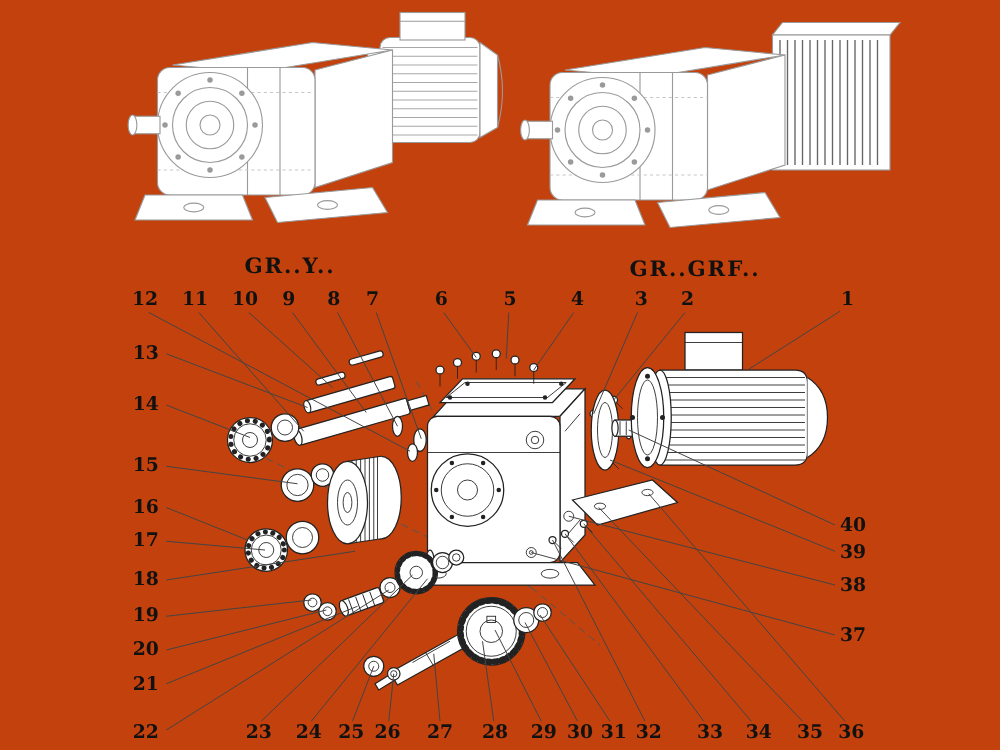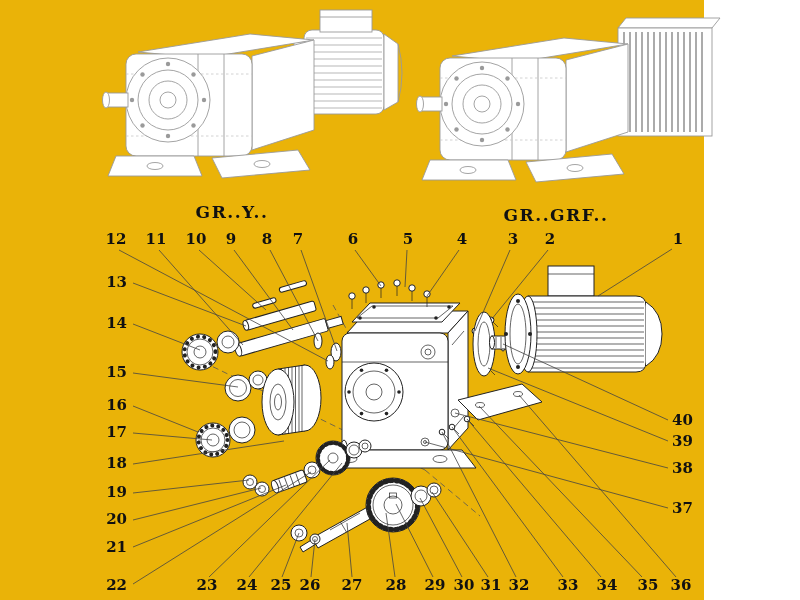--- a/index.html
+++ b/index.html
@@ -1,17 +1,17 @@
 <!DOCTYPE html>
 <html><head>
 <meta charset="utf-8">
 <style>
   html,body{margin:0;padding:0;background:#fff;}
   body{width:800px;height:600px;overflow:hidden;font-family:"DejaVu Serif",serif;}
-  #stage{position:relative;width:704px;height:600px;background:#eab308;text-align:right;}
+  #stage{position:relative;width:800px;height:600px;background:#c2410c;text-align:right;}
   svg{display:block;}
   .model-label{font-family:"DejaVu Serif",serif;font-weight:bold;font-size:17px;letter-spacing:1.5px;fill:#111;}
   .callout{font-family:"DejaVu Serif",serif;font-weight:bold;font-size:15px;fill:#111;}
   .leader{stroke:#444;stroke-width:0.8;fill:none;}
   .thin{stroke:#222;stroke-width:1;fill:none;}
   .thin2{stroke:#222;stroke-width:0.7;fill:none;}
   .whitefill{fill:#fff;stroke:#222;stroke-width:1;}
   .dash{stroke:#555;stroke-width:0.8;stroke-dasharray:6 4;fill:none;}
   .lt{stroke:#9a9a9a;stroke-width:0.9;fill:none;}
   .ltf{fill:#fff;stroke:#9a9a9a;stroke-width:0.9;}

